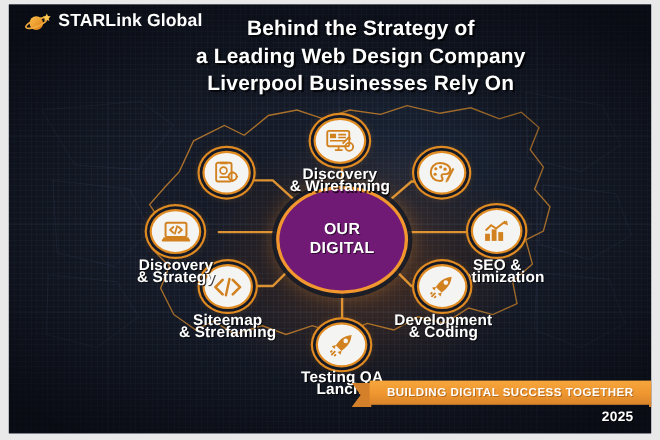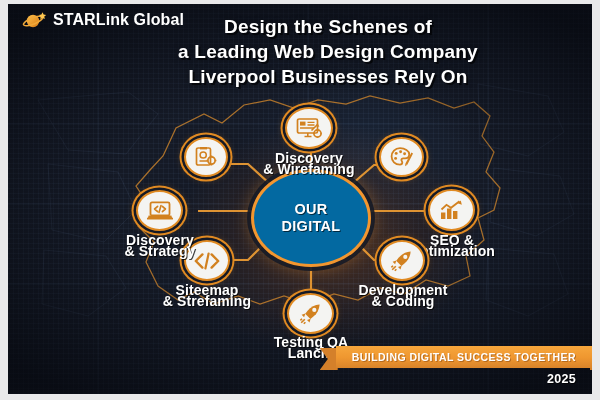--- a/index.html
+++ b/index.html
@@ -102,21 +102,21 @@
     width: 584px; height: 390px;
     z-index: 10;
   }
   .spokes { position: absolute; left: 0; top: 0; }
 
   .hub {
     position: absolute;
     left: 243px; top: 165px;
     width: 120px; height: 98px;
     border-radius: 50%;
-    background: #0369a1;
+    background: #701a75;
     border: 3.5px solid #f2962f;
     box-shadow: 0 0 0 4px rgba(21,26,38,0.9), 0 0 18px rgba(242,150,47,0.45);
     display: flex;
     flex-direction: column;
     align-items: center;
     justify-content: center;
     box-sizing: border-box;
   }
   .hub-line {
     color: #ffffff;
@@ -243,21 +243,21 @@
           </linearGradient>
         </defs>
         <circle cx="11" cy="10" r="6.2" fill="url(#plg)"></circle>
         <ellipse cx="11" cy="10" rx="10.2" ry="3.2" fill="none" stroke="#f0a93a" stroke-width="1.5" transform="rotate(-22 11 10)"></ellipse>
         <path d="M20.5 1.2 L21.6 3.6 L24.2 3.9 L22.3 5.6 L22.8 8.1 L20.5 6.9 L18.2 8.1 L18.7 5.6 L16.8 3.9 L19.4 3.6 Z" fill="#ffc74f"></path>
       </svg>
       <span class="logo-text">STARLink Global</span>
     </div>
 
     <div id="title">
-      <div class="tline">Design the Schenes of</div>
+      <div class="tline">Behind the Strategy of</div>
       <div class="tline">a Leading Web Design Company</div>
       <div class="tline">Liverpool Businesses Rely On</div>
     </div>
 
     <div id="diagram">
 
       <svg class="spokes" width="584" height="390" viewBox="0 0 584 390">
         <g stroke="#e89a34" stroke-width="2.2" fill="none" opacity="0.95">
           <path d="M262 180 L240 160 L215 160"></path>
           <path d="M303 166 L303 143"></path>

